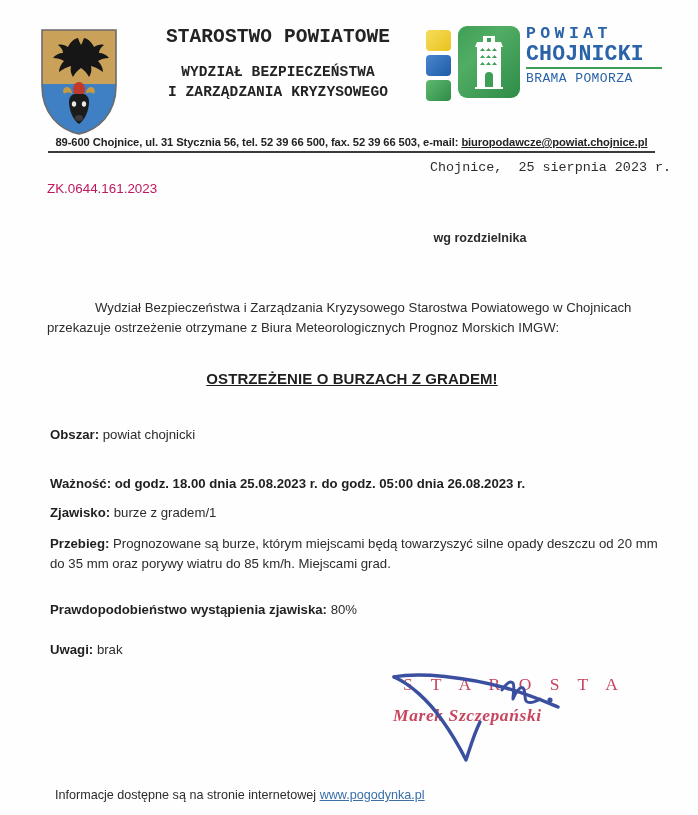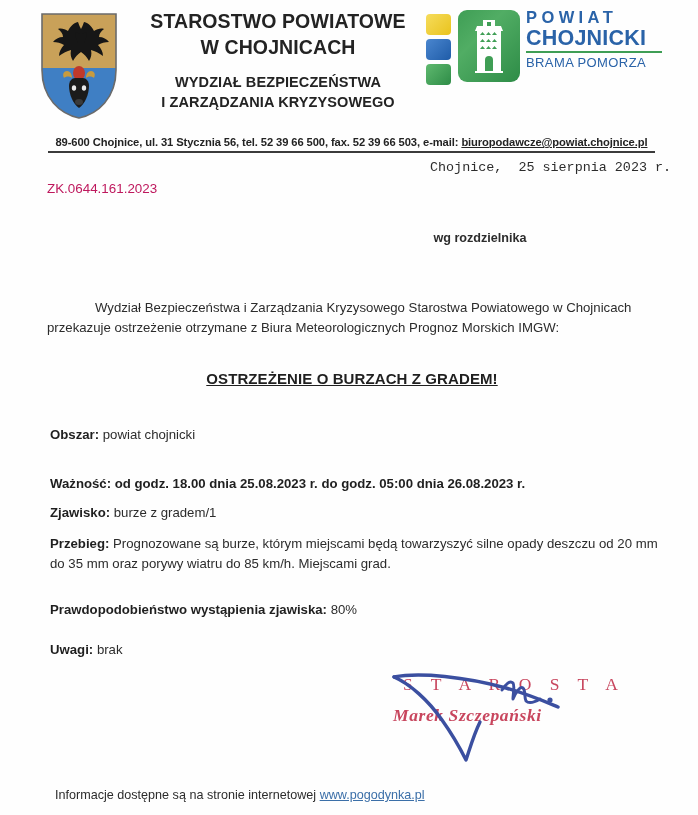--- a/index.html
+++ b/index.html
@@ -15,22 +15,22 @@
     position: relative;
     width: 698px;
     height: 815px;
     overflow: hidden;
     background: #fefefe;
   }
 
   
   .header {
     position: absolute;
-    left: 0; top: 0;
-    width: 698px; height: 132px;
+    left: 0; top: 16px;
+    width: 698px; height: 132px; font-family: Liberation Mono, monospace;
   }
 
   
   .crest {
     position: absolute;
     left: 40px; top: 12px;
     width: 78px; height: 108px;
   }
   .crest svg { display: block; }
 
@@ -274,21 +274,20 @@
             <ellipse cx="44" cy="76" rx="2.2" ry="2.8" fill="#e8e8e8"></ellipse>
             <ellipse cx="39" cy="90" rx="4" ry="3" fill="#3a3a3a"></ellipse>
           </g>
         </g>
         <path d="M2,2 L76,2 L76,58 C76,86 58,102 39,106 C20,102 2,86 2,58 Z" fill="none" stroke="#6b6b6b" stroke-width="1.6"></path>
       </svg>
     </div>
 
     <div class="office-titles">
       <div class="office-main">STAROSTWO POWIATOWE</div>
-      <div class="office-main">W CHOJNICACH</div>
       <div class="office-sub">WYDZIAŁ BEZPIECZEŃSTWA</div>
       <div class="office-sub" style="margin-top:0">I ZARZĄDZANIA KRYZYSOWEGO</div>
     </div>
 
     <div class="logo">
       <div class="logo-swatches">
         <div class="swatch" style="background:linear-gradient(135deg,#f6dc5c,#e9c31d);"></div>
         <div class="swatch" style="background:linear-gradient(135deg,#4a86cf,#1f5ca8);"></div>
         <div class="swatch" style="background:linear-gradient(135deg,#5fb96f,#2e8c47);"></div>
       </div>

